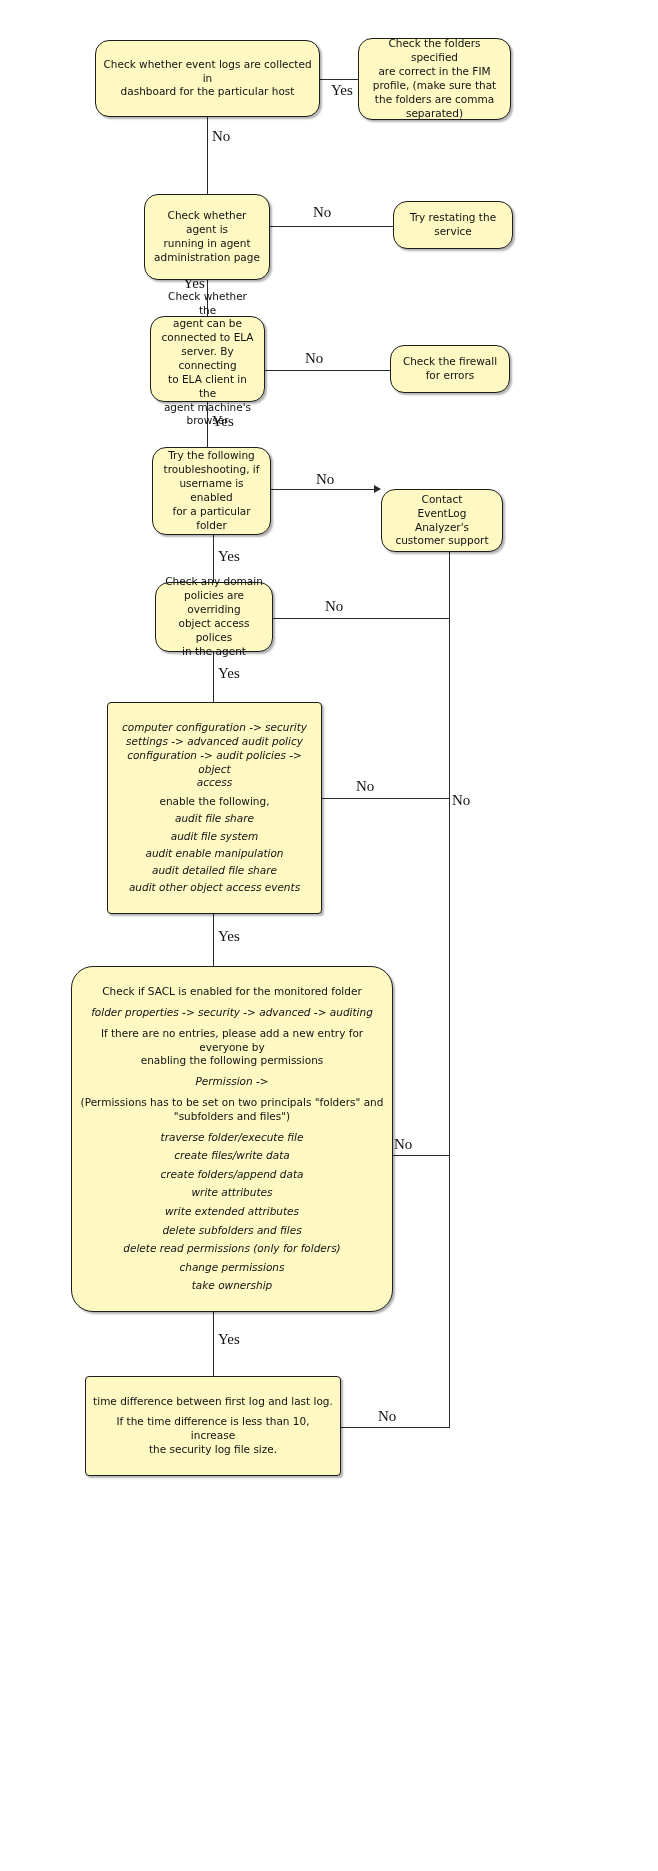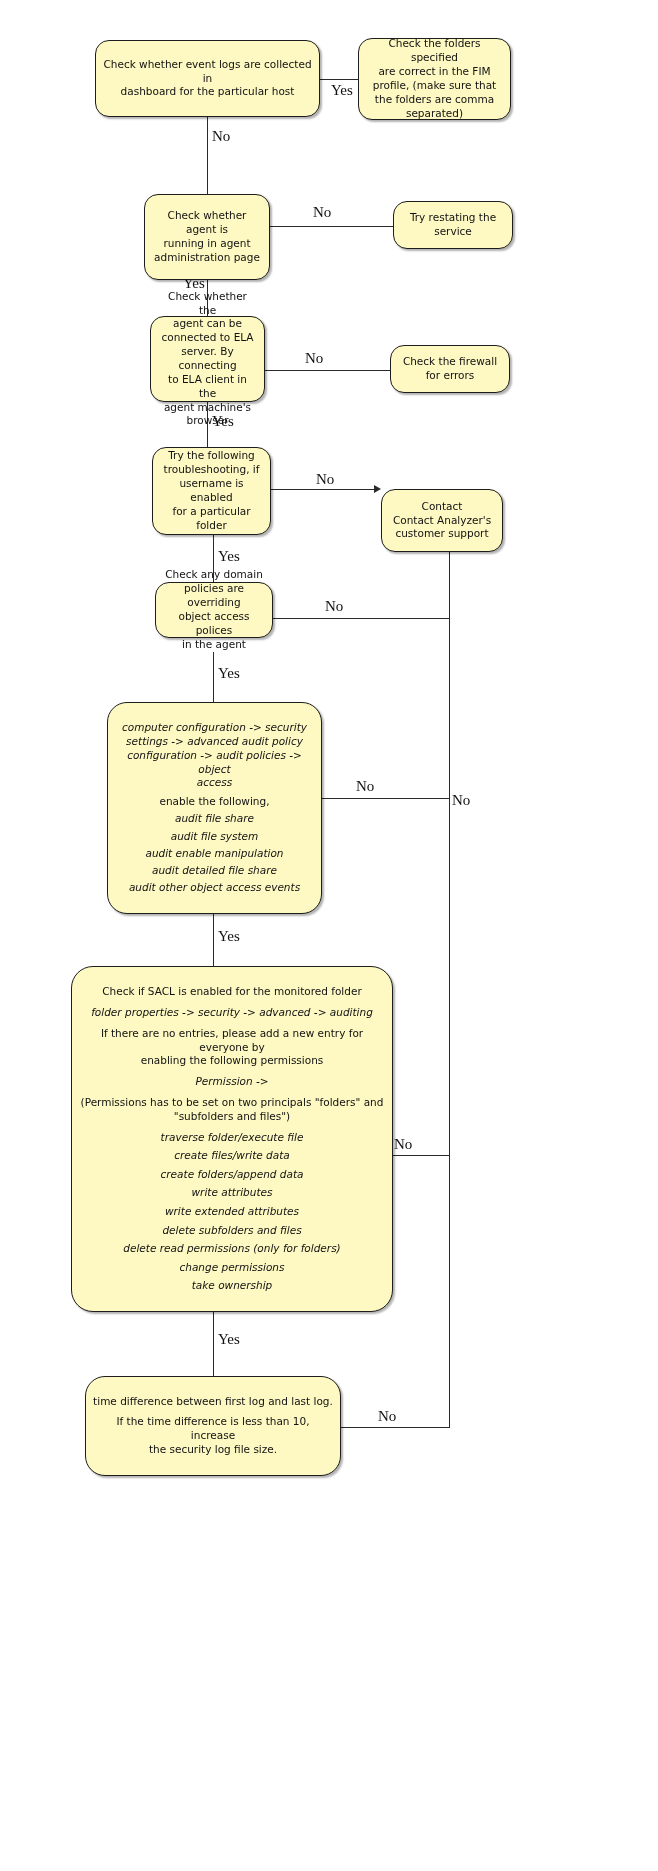--- a/index.html
+++ b/index.html
@@ -31,21 +31,21 @@
     justify-content: center;
     text-align: center;
     font-size: 10.5px;
     line-height: 1.32;
     color: #111111;
     padding: 18px 7px;
     box-shadow: 2px 2px 2px rgba(0,0,0,0.30);
     z-index: 3;
   }
   .node .ln { display: block; width: 100%; }
-  .node.big { border-radius: 20px; }
+  .node.big { border-radius: 4px; }
   .node.xbig { border-radius: 22px; }
   .ital { font-style: italic; }
   .gap-s { height: 6px; }
   .gap-m { height: 9px; }
   .gap-l { height: 11px; }
   .edge {
     position: absolute;
     background: #2a2a2a;
     z-index: 1;
   }
@@ -133,32 +133,32 @@
 
   <div class="node" style="left:152px; top:447px; width:119px; height:88px;justify-content:center;">
     <span class="ln">Try the following</span>
     <span class="ln">troubleshooting, if</span>
     <span class="ln">username is enabled</span>
     <span class="ln">for a particular folder</span>
   </div>
 
   <div class="node" style="left:381px; top:457px; width:122px; height:63px;margin-top:32px;">
     <span class="ln">Contact</span>
-    <span class="ln">Contact Analyzer's</span>
+    <span class="ln">EventLog Analyzer's</span>
     <span class="ln">customer support</span>
   </div>
 
   <div class="edge h" style="left:271px; top:489px; width:103px;"></div>
   <div class="arrowhead" style="left:374px; top:485px;"></div>
   <div class="elabel" style="left:316px; top:471px;">No</div>
 
   <div class="edge v" style="left:213px; top:535px; height:47px;"></div>
   <div class="elabel" style="left:218px; top:548px;">Yes</div>
 
-  <div class="node" style="left:155px; top:582px; width:118px; height:56px;">
+  <div class="node" style="left:155px; top:582px; width:118px; height:70px;">
     <span class="ln">Check any domain</span>
     <span class="ln">policies are overriding</span>
     <span class="ln">object access polices</span>
     <span class="ln">in the agent</span>
   </div>
 
   <div class="edge h" style="left:273px; top:618px; width:177px;"></div>
   <div class="elabel" style="left:325px; top:598px;">No</div>
   <div class="edge v" style="left:449px; top:520px; height:98px;"></div>
   <div class="arrowhead" style="left:445px; top:516px; border-left:none; border-right:none; border-top:none;

